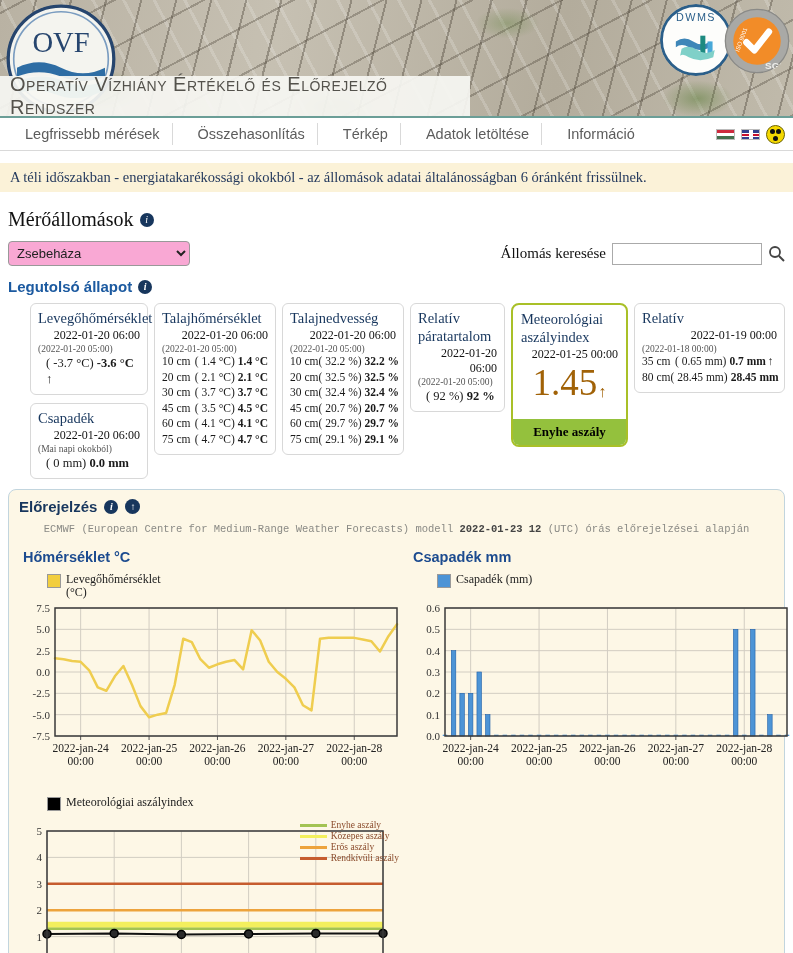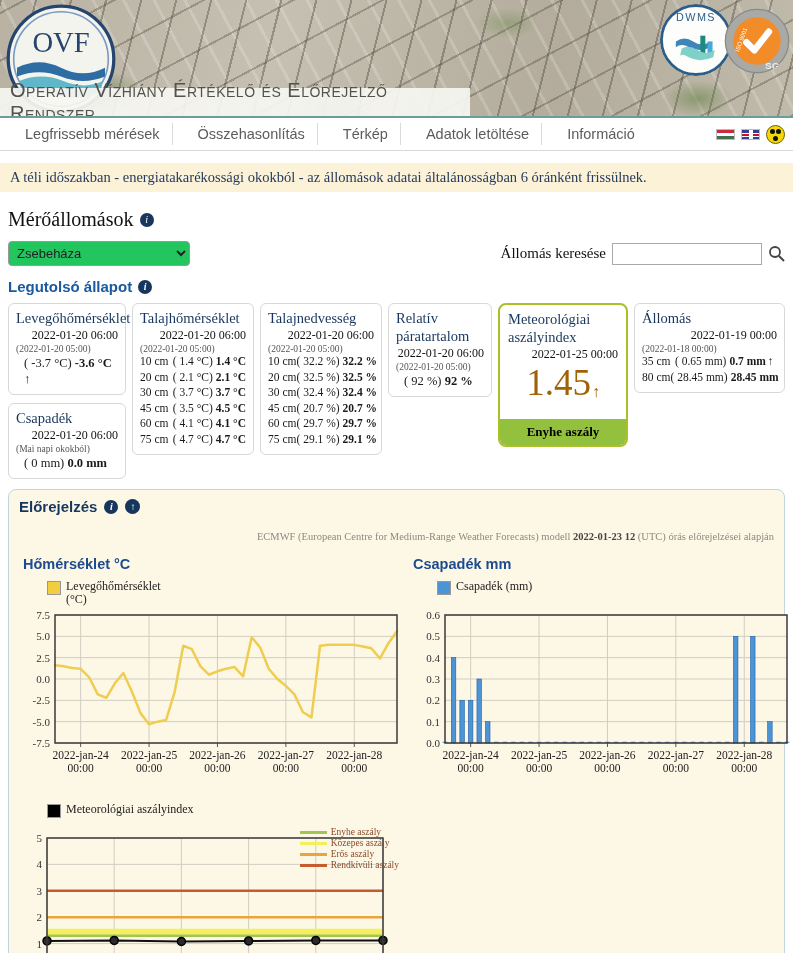--- a/index.html
+++ b/index.html
@@ -14,21 +14,21 @@
       radial-gradient(ellipse 50px 26px at 88% 85%, rgba(96,128,62,.55), transparent 70%),
       radial-gradient(ellipse 46px 22px at 64% 20%, rgba(104,134,70,.4), transparent 70%),
       radial-gradient(ellipse 60px 24px at 42% 92%, rgba(90,122,60,.35), transparent 70%),
       repeating-linear-gradient(104deg, rgba(70,62,50,.38) 0 2px, transparent 2px 34px),
       repeating-linear-gradient(-28deg, rgba(70,62,50,.33) 0 2px, transparent 2px 42px),
       repeating-linear-gradient(62deg, rgba(255,255,255,.18) 0 3px, transparent 3px 27px),
       linear-gradient(100deg, #b9b2a3 0%, #c6c0b2 35%, #b3ac9c 70%, #c0baab 100%);
     border-bottom:2px solid #6b9e97;
   }
   .title-strip {
-    position:absolute; left:0; bottom:0; width:470px; height:28px;
+    position:absolute; left:0; bottom:0; width:470px; height:40px;
     background:rgba(246,246,242,.93);
     display:flex; align-items:center; padding-left:10px;
     font-family:"Liberation Sans", sans-serif;
     font-variant:small-caps; letter-spacing:.5px;
     font-size:20px; color:#54524c;
   }
   .logo { position:absolute; border-radius:50%; }
   .logo-ovf { left:6px; top:4px; width:110px; height:110px; }
   .logo-dwms { left:660px; top:4px; width:72px; height:72px; }
   .logo-sgs { left:724px; top:8px; width:66px; height:66px; }
@@ -81,37 +81,37 @@
   }
   .icon-circle-arrow {
     display:inline-flex; width:15px; height:15px; border-radius:50%;
     background:#17365d; color:#fff; font-size:10px; font-weight:bold;
     align-items:center; justify-content:center; cursor:pointer;
     font-family:"Liberation Sans", sans-serif;
   }
   .controls-row { margin-top:10px; display:flex; align-items:center; }
   .station-select {
     width:182px; height:25px; font-size:13px; font-family:"Liberation Sans", sans-serif;
-    border:1px solid #999; border-radius:4px; color:#222; padding:0 4px; background:#22c55e;
+    border:1px solid #999; border-radius:4px; color:#222; padding:0 4px; background:#f9a8d4;
   }
   .search-box { margin-left:auto; display:flex; align-items:center; gap:6px; }
   .search-label { font-size:15px; color:#111; }
   .search-input {
     width:150px; height:22px; border:1px solid #aaa; font-size:13px; padding:0 4px;
     font-family:"Liberation Sans", sans-serif;
   }
   .search-icon { cursor:pointer; display:inline-flex; }
   .latest-heading {
     margin-top:12px; font-family:"Liberation Sans", sans-serif; font-weight:bold;
     font-size:15px; color:#1c5aa0; display:flex; align-items:center; gap:6px;
   }
 
   
   .cards-row { margin-top:8px; display:flex; gap:6px; align-items:flex-start; }
-  .card-col { display:flex; flex-direction:column; gap:8px; }
+  .card-col { display:flex; flex-direction:column; gap:8px;margin-left:22px; }
   .card {
     background:#fff; border:1px solid #d8d8d8; border-radius:6px;
     padding:5px 7px 7px; cursor:pointer;
   }
   .card-title { color:#17365d; font-size:14.5px; line-height:18px; }
   .card-date { font-size:12px; color:#111; margin-top:1px;text-align:right; }
   .card-prevlabel { font-size:9.5px; color:#555; margin-top:1px; }
   .card-value-line { font-size:12.5px; margin-top:2px; padding-left:8px; }
   .card-value-line .val { font-weight:bold; }
   .trend-arrow { font-weight:bold; font-size:13px; }
@@ -136,21 +136,21 @@
 
   
   .panel {
     margin-top:10px; background:#fdf7e6; border:1px solid #c2d5de;
     border-radius:8px; padding:8px 10px;
   }
   .panel-heading {
     font-family:"Liberation Sans", sans-serif; font-weight:bold; font-size:15px;
     color:#17365d; display:flex; align-items:center; gap:7px;
   }
-  .model-note { text-align:right; font-size:10.5px; color:#8a8a85; margin-top:16px; }
+  .model-note { text-align:center; font-size:10.5px; color:#8a8a85; margin-top:8px;font-family:Liberation Mono, monospace; }
   .model-note b { color:#444; }
   .charts-row { display:flex; gap:4px; margin-top:10px; }
   .chart-block { width:386px; position:relative; }
   .chart-title {
     font-family:"Liberation Sans", sans-serif; font-weight:bold; font-size:14.5px;
     color:#1c4b8f; margin:4px 0 8px 4px;
   }
   .chart-legend { margin-left:28px; min-height:30px; }
   .legend-item { display:inline-flex; gap:5px; align-items:flex-start; }
   .legend-swatch { width:14px; height:14px; border:1px solid #999; display:inline-block; flex:0 0 auto; margin-top:1px; }
@@ -356,21 +356,21 @@
         <div class="card-title">Meteorológiai aszályindex</div>
         <div class="card-date">2022-01-25 00:00</div>
         <div class="big-value">
           <span>1.45</span><span class="big-arrow">↑</span>
         </div>
       </div>
       <div class="status-band">Enyhe aszály</div>
     </div>
 
     <div class="card w6">
-      <div class="card-title">Állomás</div>
+      <div class="card-title">Relatív</div>
       <div class="card-date">2022-01-19 00:00</div>
       <div class="card-prevlabel">(2022-01-18 00:00)</div>
       <div>
           <div class="mrow">
             <span class="depth">35 cm</span>
             <span class="prev">( 0.65 mm)</span>
             <span class="val">0.7 mm</span>
             <span class="arr">↑</span>
           </div>
           <div class="mrow">

